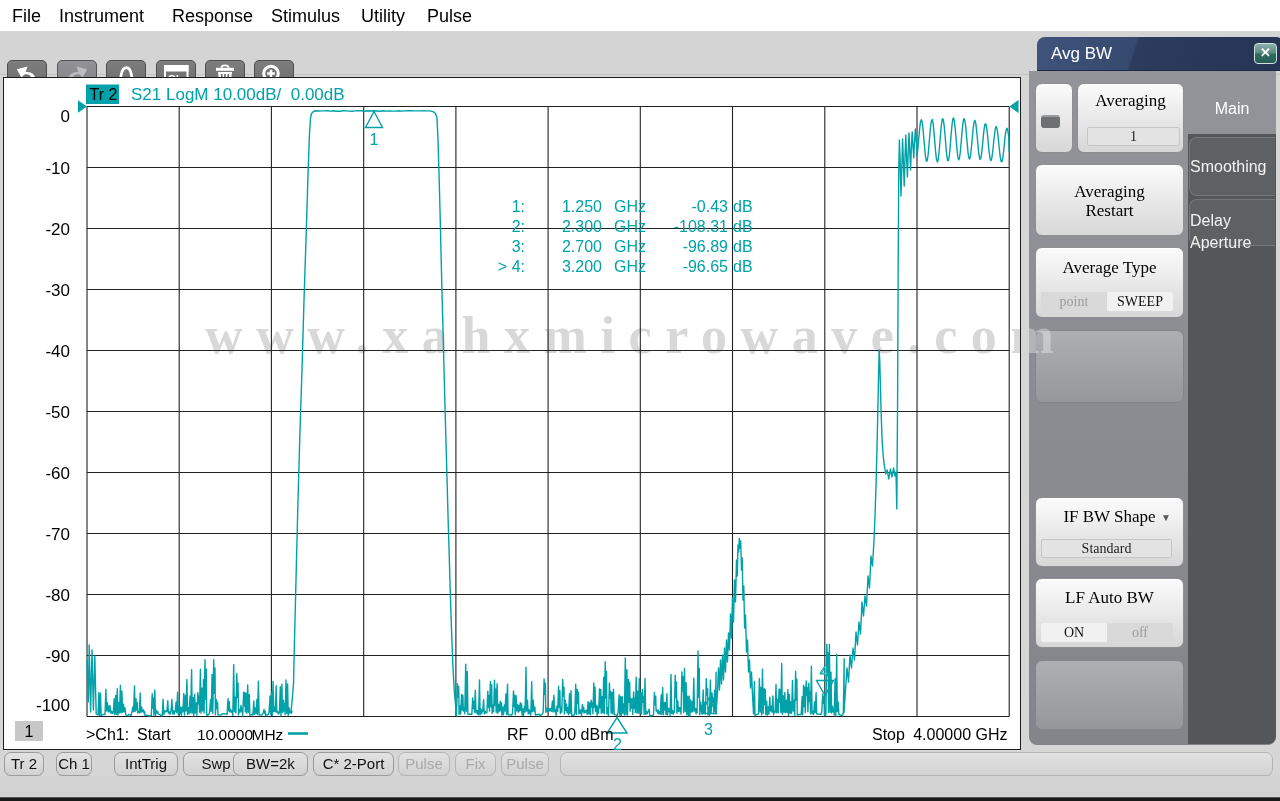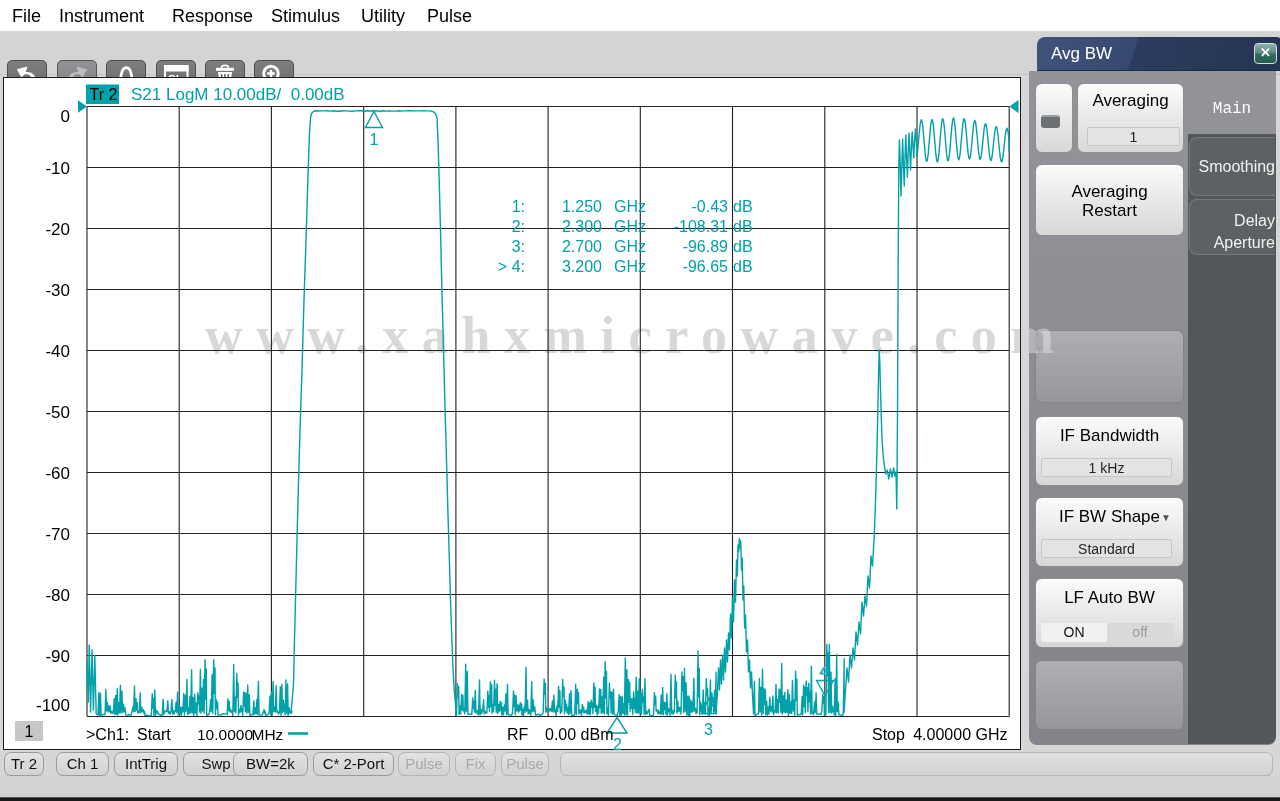--- a/index.html
+++ b/index.html
@@ -37,26 +37,26 @@
 #pclose { position:absolute; left:217px; top:6px; width:23px; height:21px; border-radius:4px;
   background:linear-gradient(#8fb0ac 0%,#5d8c85 45%,#2f6b62 55%,#275e55 100%);
   border:1.5px solid #cfe0dd; color:#fff; font-size:13px; font-weight:bold;
   text-align:center; line-height:18px; }
 #pbody { position:absolute; left:0; top:34px; width:247px; height:674px;
   background:linear-gradient(#92949a,#83858a); border-radius:0 0 8px 8px; }
 #ptabs { position:absolute; left:159px; top:97px; width:88px; height:610px;
   background:#54575a; border-radius:0 0 8px 0; }
 .tab { position:absolute; left:160px; width:86px; background:#5d6164;
   border:1px solid #75797c; border-right:none; border-radius:8px 0 0 8px;
-  color:#f2f2f2; font-size:16px; text-align:right;padding-left:8px; }
+  color:#f2f2f2; font-size:16px; text-align:left; }
 #tabmain { position:absolute; left:159px; top:34px; width:88px; height:63px;
-  color:#fff; font-size:16px; text-align:center; line-height:76px;font-family:Liberation Mono, monospace; }
+  color:#fff; font-size:16px; text-align:center; line-height:76px; }
 .pbtn { position:absolute; left:6px; width:149px; border-radius:7px;
   background:linear-gradient(#fbfbfb,#d7d7d7); border:1px solid #8f8f8f;
-  box-shadow:inset 0 1px 0 #fff; color:#000; text-align:center; font-size:17px; }
+  box-shadow:inset 0 1px 0 #fff; color:#000; text-align:center; font-size:17px;font-family:Liberation Serif, serif; }
 .pbtn.dis { background:linear-gradient(#adafb2,#95979a); border:1px solid #828487; box-shadow:none; }
 .pval { position:absolute; left:7px; width:133px; height:19px; background:#e3e3e3;
   border:1px solid #c6c6c6; border-radius:2px; font-size:14px; color:#222;
   text-align:center; line-height:18px; }
 .seg { position:absolute; left:5px; width:132px; height:19px; font-size:14px;
   border-radius:2px; overflow:hidden; }
 .seg div { position:absolute; top:0; width:50%; height:19px; line-height:19px; text-align:center; }
 .seg .off { background:#d9d9d9; color:#9b9b9b; }
 .seg .on  { background:#f1f1f1; color:#111; }
 </style></head>
@@ -184,48 +184,51 @@
   <text x="137" y="740" font-size="16" fill="#000">Start</text>
   <text x="197" y="740" font-size="15.5" fill="#000">10.0000</text>
   <text x="251.5" y="740" font-size="15.5" fill="#000">MHz</text>
   <line x1="288" y1="733.5" x2="308" y2="733.5" stroke="#00a1a8" stroke-width="2.6"></line>
   <text x="507" y="740" font-size="16" fill="#000">RF</text>
   <text x="545" y="740" font-size="16" fill="#000">0.00 dBm</text>
   <text x="872" y="740" font-size="16" fill="#000">Stop</text>
   <text x="1007.5" y="740" font-size="16" fill="#000" text-anchor="end">4.00000 GHz</text>
 </svg>
 <div class="sbtn" style="left:4px;width:40px">Tr 2</div>
-<div class="sbtn" style="left:56px;width:53px">Ch 1</div>
+<div class="sbtn" style="left:56px;width:36px">Ch 1</div>
 <div class="sbtn" style="left:114px;width:64px">IntTrig</div>
 <div class="sbtn" style="left:183px;width:66px">Swp</div>
 <div class="sbtn" style="left:233px;width:75px">BW=2k</div>
 <div class="sbtn" style="left:313px;width:81px">C* 2-Port</div>
 <div class="sbtn dis" style="left:398px;width:52px">Pulse</div>
 <div class="sbtn dis" style="left:455px;width:41px">Fix</div>
 <div class="sbtn dis" style="left:501px;width:48px">Pulse</div>
 <div class="sbtn dis" style="left:560px;width:713px"></div>
 <div id="botstrip" class="abs"></div>
 <div id="botbar" class="abs"></div>
 <div id="panel" class="abs">
   <div id="pbody"></div>
   <div id="ptabs"></div>
   <div id="tabmain">Main</div>
   <div class="tab" style="top:100px;height:59px;line-height:57px">Smoothing</div>
-  <div class="tab" style="top:162px;height:56px;line-height:22px;padding-top:10px">Delay<br>Aperture</div>
+  <div class="tab" style="top:162px;height:47px;line-height:22px;padding-top:10px">Delay<br>Aperture</div>
   <div id="ptitle">
       <span class="t">Avg BW</span>
       <div id="pclose">✕</div>
     </div>
   <div class="pbtn" style="left:6px;top:46px;width:38px;height:70px">
       <div style="position:absolute;left:5px;top:31px;width:19px;height:13px;background:#6e7174;border-radius:3px;border-top:2px solid #9a9da0"></div>
     </div>
 <div class="pbtn" style="left:48px;top:46px;width:107px;height:70px;padding-top:7px">Averaging<div class="pval" style="top:43px;left:9px;width:93px">1</div></div>
 <div class="pbtn" style="left:6px;top:127px;width:149px;height:72px;padding-top:17px;line-height:19px">Averaging<br>Restart</div>
+<div class="pbtn" style="left:6px;top:210px;width:149px;height:71px;padding-top:10px">Average Type<div class="seg" style="top:44px">
+        <div class="off" style="left:0">point</div>
+        <div class="on" style="left:50%">SWEEP</div>
+      </div></div>
 <div class="pbtn dis" style="left:6px;top:293px;width:149px;height:73px"></div>
-<div class="pbtn" style="left:6px;top:379px;width:149px;height:70px;padding-top:9px">IF Bandwidth<div class="pval" style="top:41px;left:5px;width:131px">1 kHz</div></div>
 <div class="pbtn" style="left:6px;top:541px;width:149px;height:70px;padding-top:9px">LF Auto BW<div class="seg" style="top:44px">
         <div class="on" style="left:0">ON</div>
         <div class="off" style="left:50%">off</div>
       </div></div>
 <div class="pbtn" style="left:6px;top:460px;width:149px;height:70px;padding-top:9px">IF BW Shape<span style="position:absolute;right:12px;top:14px;font-size:10px;color:#555">▼</span><div class="pval" style="top:41px;left:5px;width:131px">Standard</div></div>
 <div class="pbtn dis" style="left:6px;top:623px;width:149px;height:70px"></div>
 </div>
 <div id="wm2" class="abs">
     <div class="wmtext">www.xahxmicrowave.com</div>
   </div>

